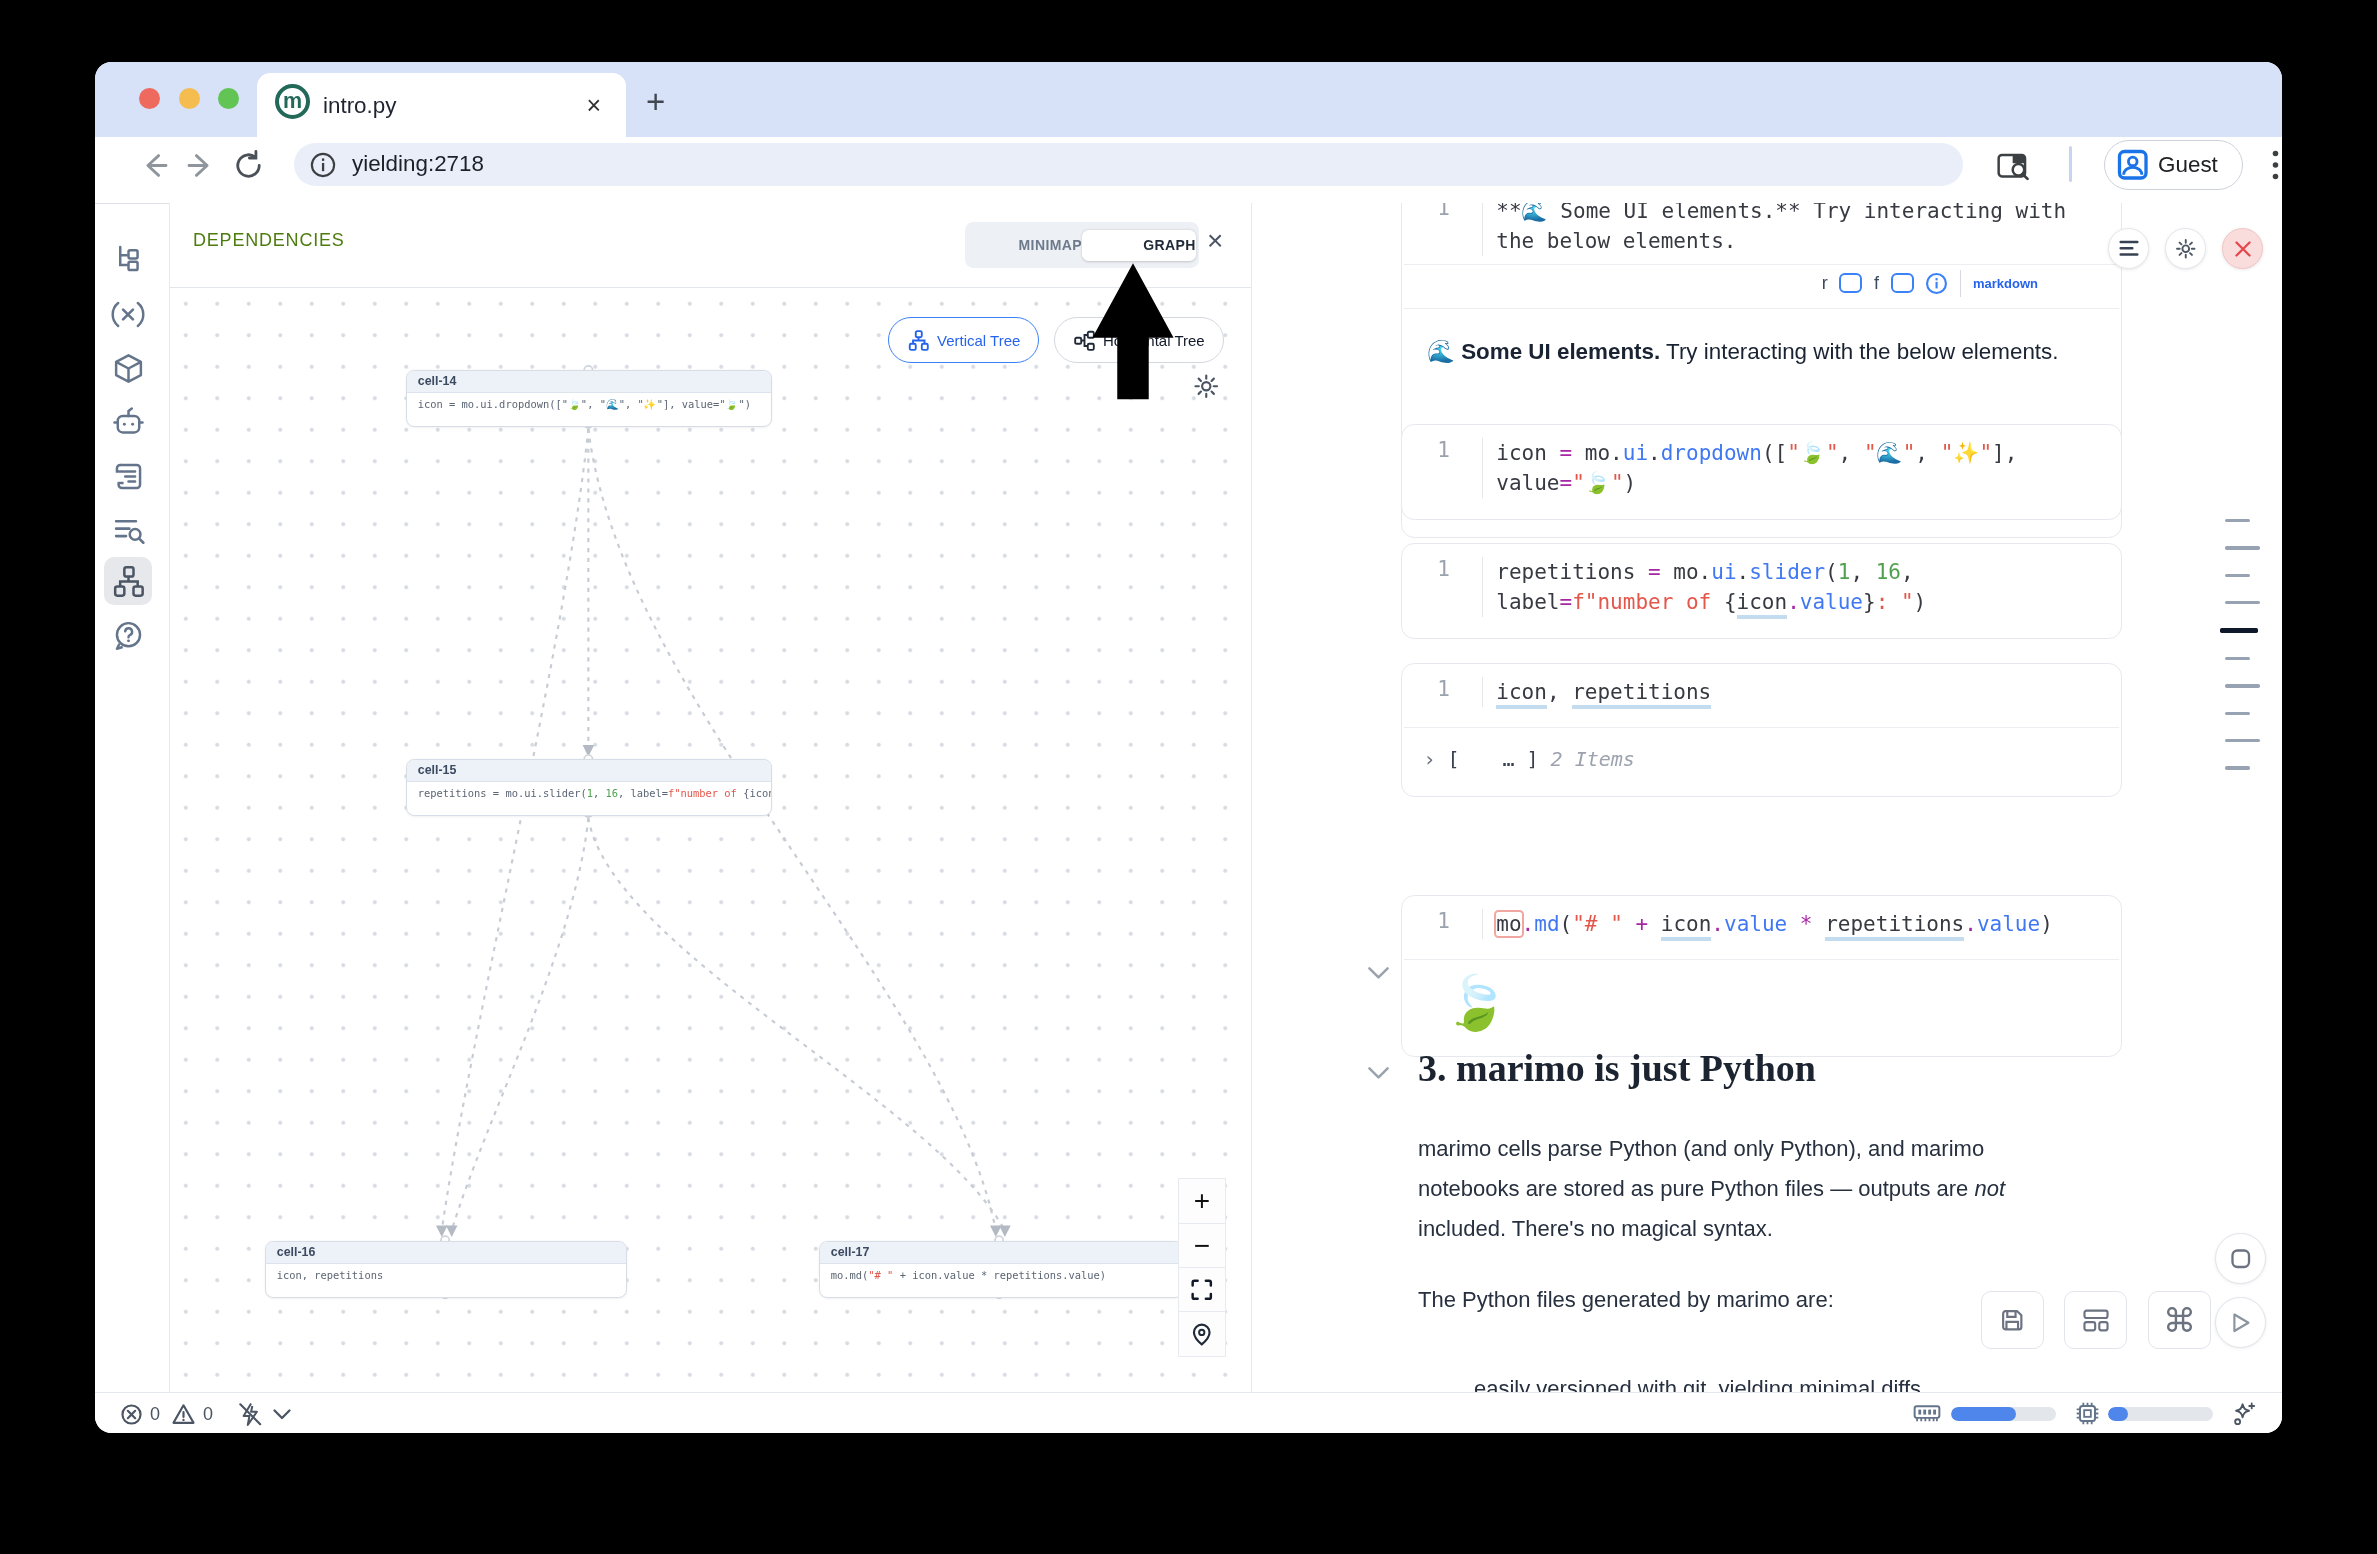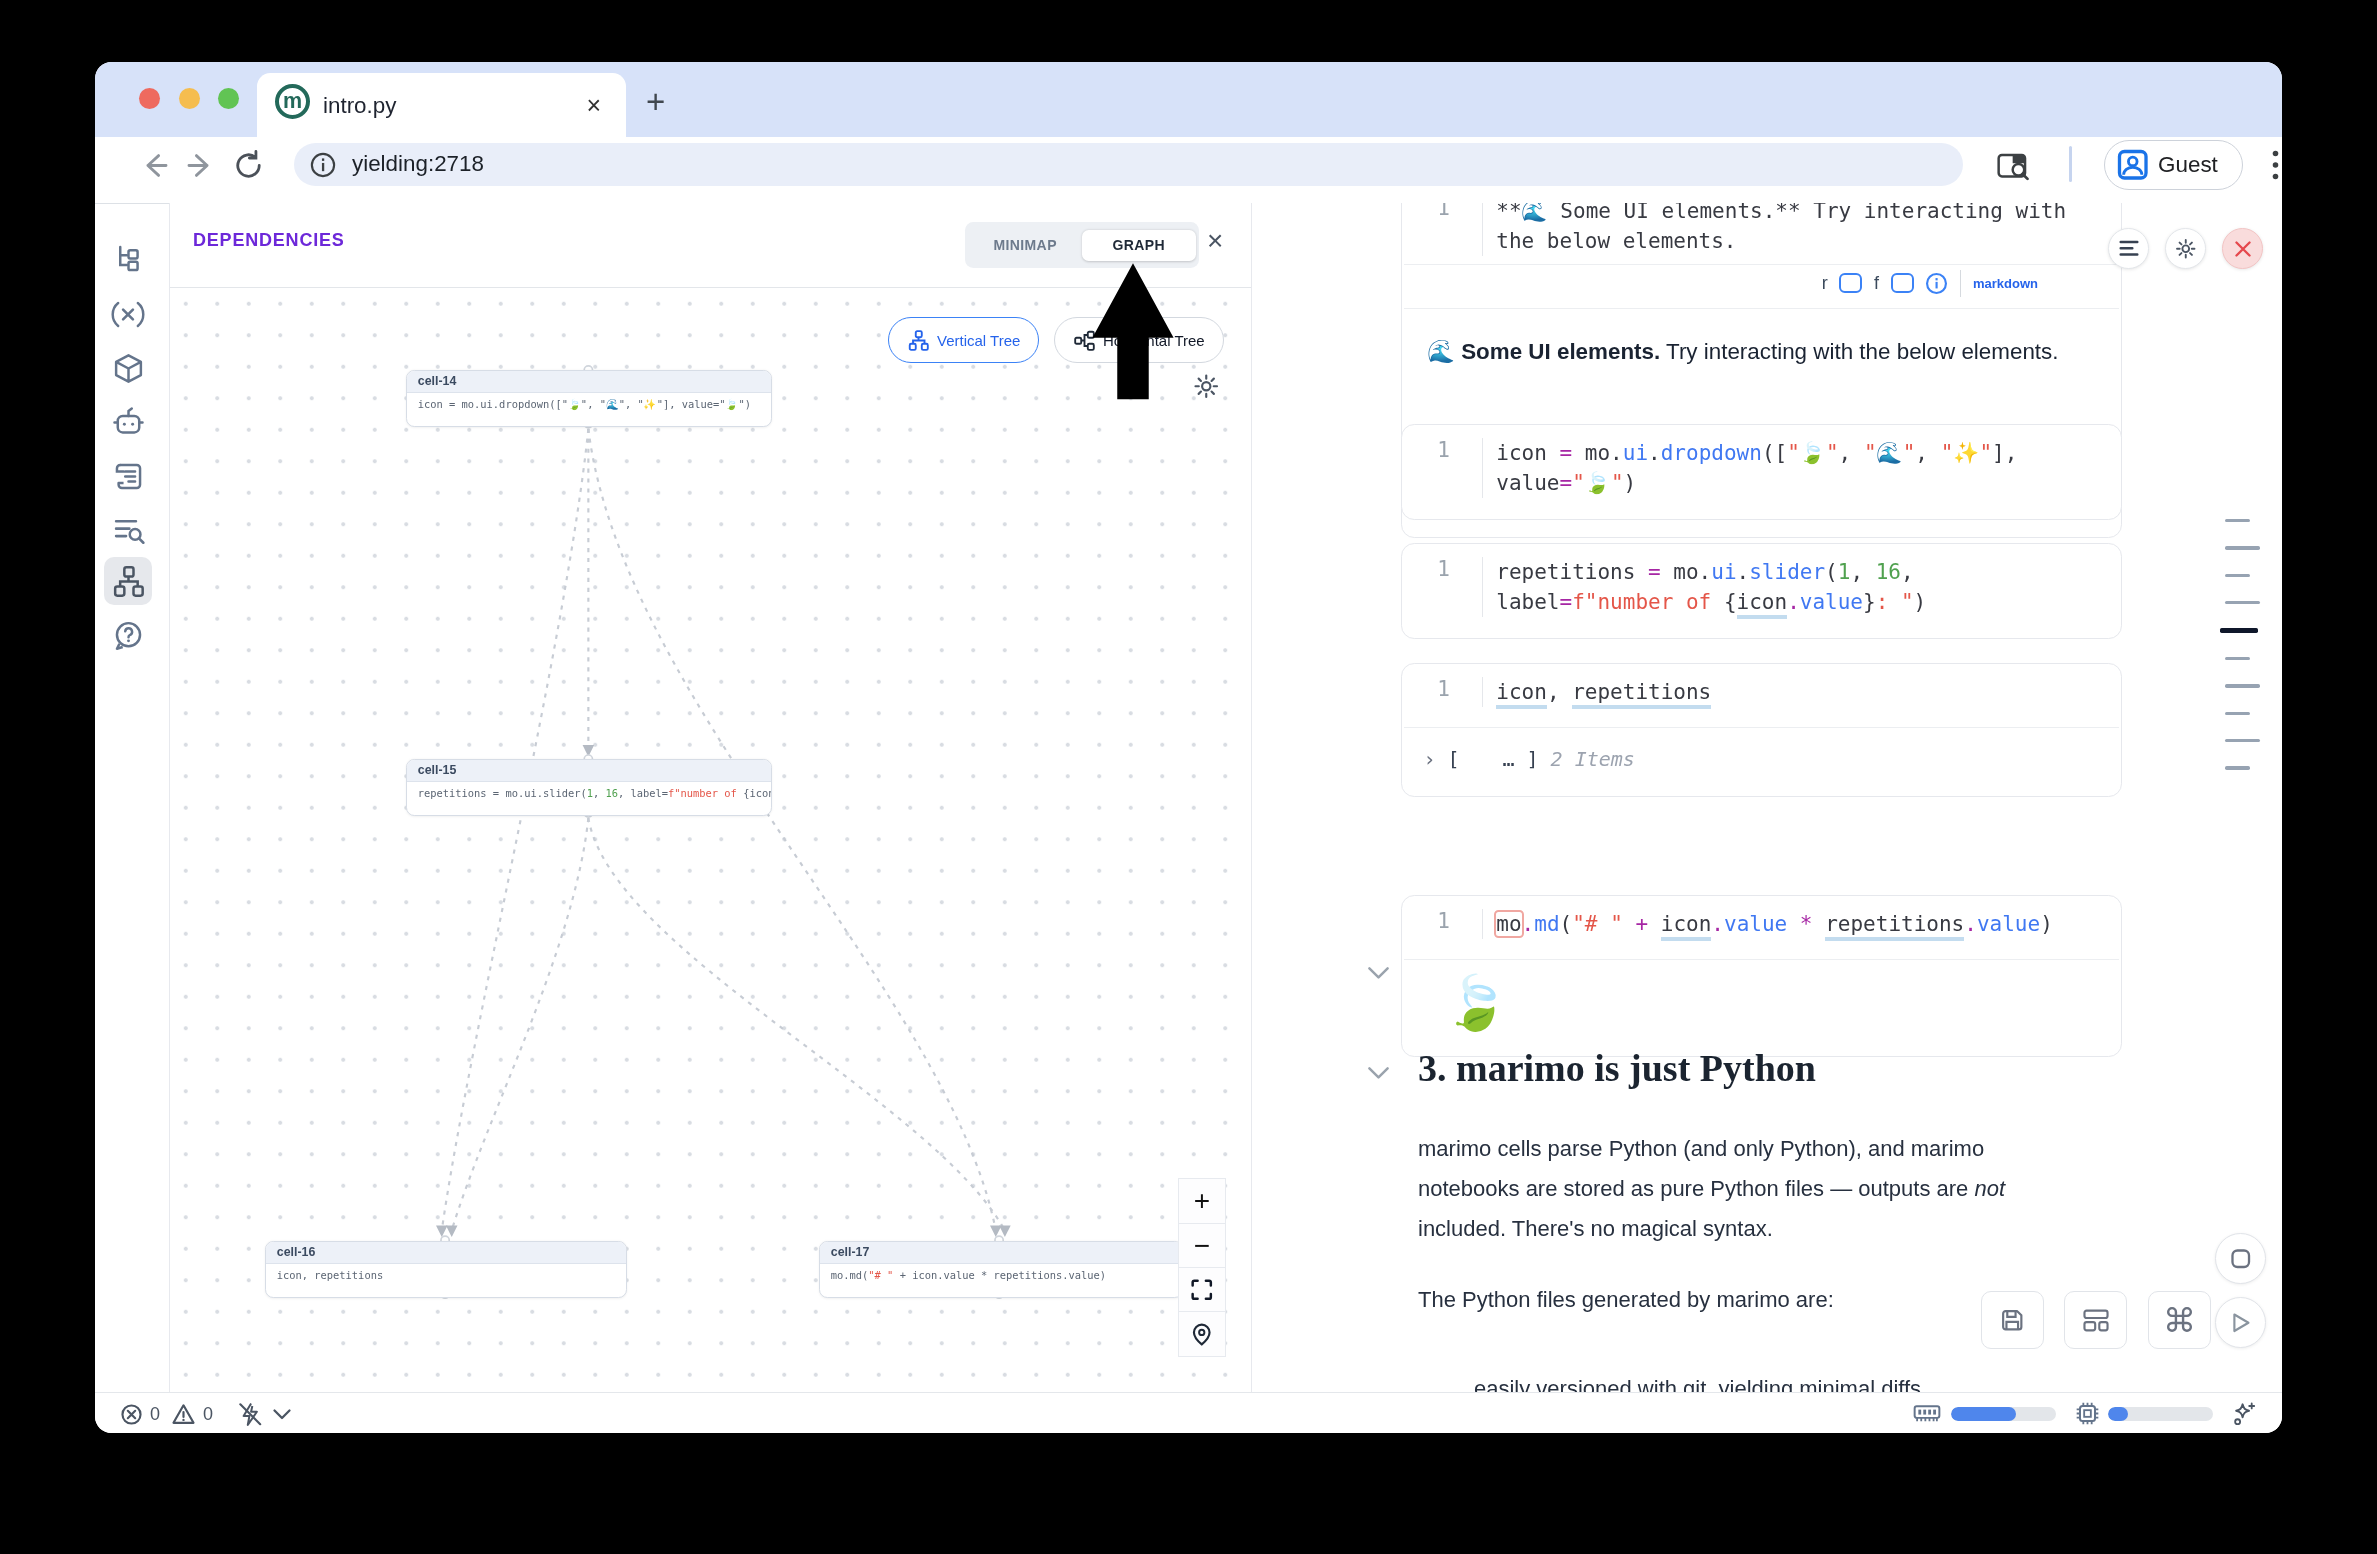--- a/index.html
+++ b/index.html
@@ -34,25 +34,25 @@
   .content{position:absolute;left:0;top:141px;width:100%;height:1189px;background:#fff;
            border-top:1.7px solid #dde1e6;box-sizing:border-box;}
   .rail{position:absolute;left:0;top:141px;width:75px;height:1189px;border-right:1.7px solid #e7e9ee;
         box-sizing:border-box;}
   .rail-item{position:absolute;left:9px;width:48px;height:48px;display:flex;align-items:center;
              justify-content:center;border-radius:10px;}
   .rail-item.active{background:#e6e8ec;}
   
   .dep-header{position:absolute;left:75px;top:141px;width:1081px;height:85px;background:#fff;
               border-bottom:1.7px solid #e3e6ea;box-sizing:border-box;}
-  .dep-title{position:absolute;left:23px;top:27px;font-size:18px;font-weight:bold;color:#6d28d9;
+  .dep-title{position:absolute;left:23px;top:27px;font-size:18px;font-weight:normal;color:#4d7c0f;
              letter-spacing:0.8px;}
   .seg{position:absolute;left:795px;top:19px;width:234px;height:46px;background:#edf0f4;
        border-radius:8.3px;display:flex;align-items:center;padding:3.3px;box-sizing:border-box;}
-  .seg .opt{flex:1;text-align:center;font-size:14px;font-weight:bold;color:#6d7a8c;
+  .seg .opt{flex:1;text-align:right;font-size:14px;font-weight:bold;color:#6d7a8c;
             letter-spacing:0.4px;padding:7.5px 0;border-radius:6.6px;}
   .seg .opt.on{background:#fff;color:#1f2937;box-shadow:0 0.8px 2.5px rgba(0,0,0,.18);}
   .dep-x{position:absolute;left:1037px;top:21.5px;font-size:28px;color:#4b5563;font-weight:300;}
   .canvas{position:absolute;left:75px;top:226px;width:1081px;height:1103px;background:#fff;
           background-image:radial-gradient(#d8dce2 1.8px,transparent 2.2px);
           background-size:31.5px 31.5px;overflow:hidden;}
   .treebtn{position:absolute;height:46px;border-radius:23px;background:#fff;display:flex;
            align-items:center;gap:7px;padding:0 18px;box-sizing:border-box;font-size:15px;}
   .treebtn.blue{border:1.7px solid #3b82f6;color:#2563eb;}
   .treebtn.gray{border:1.7px solid #d3d8df;color:#111827;}

